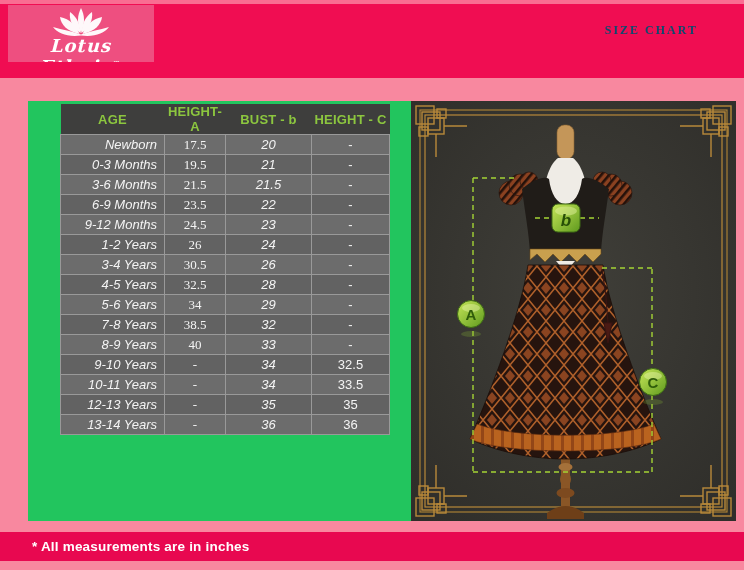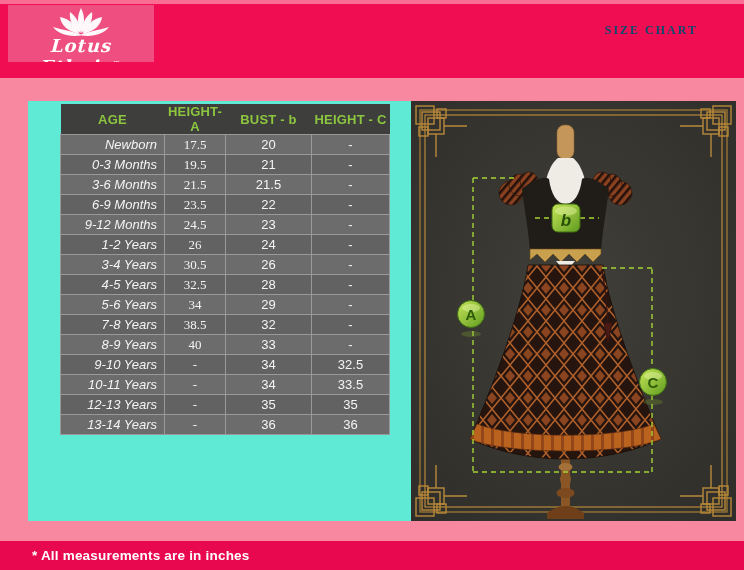--- a/index.html
+++ b/index.html
@@ -25,46 +25,46 @@
   .tm{font-size:7px;vertical-align:super;font-style:normal;letter-spacing:0;}
   
   .page-title{
     position:absolute;top:23px;right:46px;
     font-family:"Liberation Serif",serif;font-weight:bold;
     font-size:12px;letter-spacing:2px;color:#0c4a6e;
   }
   
   .main-panel{
     position:absolute;left:28px;top:101px;width:708px;height:420px;
-    background:#5eead4;display:flex;
+    background:#22c55e;display:flex;
   }
   .table-wrap{position:relative;width:383px;height:420px;}
   table.size-table{
     position:absolute;left:32px;top:3px;border-collapse:collapse;
     font-size:13px;table-layout:fixed;
   }
   table.size-table th{
     color:#8cc63f;font-weight:bold;height:18px;font-size:13px;
     background:#3e3e3d;border:none;padding:0;text-align:center;letter-spacing:.2px;
   }
   table.size-table td{
     height:19px;padding:0 4px;color:#f4f4f4;
     border:1px solid #999999;text-align:center;line-height:19px;
   }
   table.size-table td:first-child{width:92px;text-align:right;padding-right:7px;font-style:italic;}
   table.size-table td:nth-child(2){width:52px;font-family:Liberation Serif, serif;}
-  table.size-table td:nth-child(3){width:77px;}
+  table.size-table td:nth-child(3){width:77px;font-style:italic;}
   table.size-table td:nth-child(4){width:69px;}
   table.size-table tbody tr:nth-child(odd) td{background:#6c6c6c;}
   table.size-table tbody tr:nth-child(even) td{background:#626262;}
   
   .photo-wrap{position:relative;width:325px;height:420px;background:#2f2e2a;}
   
   .band-bottom{
-    position:absolute;left:0;bottom:0;width:744px;height:29px;background:#e80850;
+    position:absolute;left:0;bottom:9px;width:744px;height:29px;background:#e80850;
     display:flex;align-items:center;
   }
   .footnote{color:#ffffff;font-weight:bold;font-size:13.5px;margin-left:32px;letter-spacing:.2px;}
 </style>
 </head>
 <body>
 
 <div class="page">
 
   <div class="band-top"></div>

